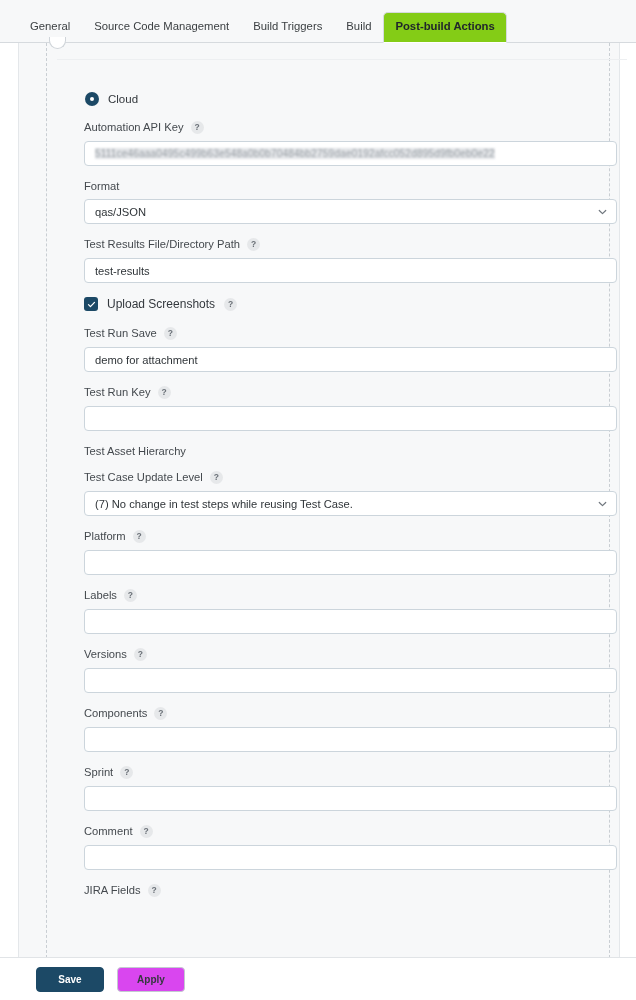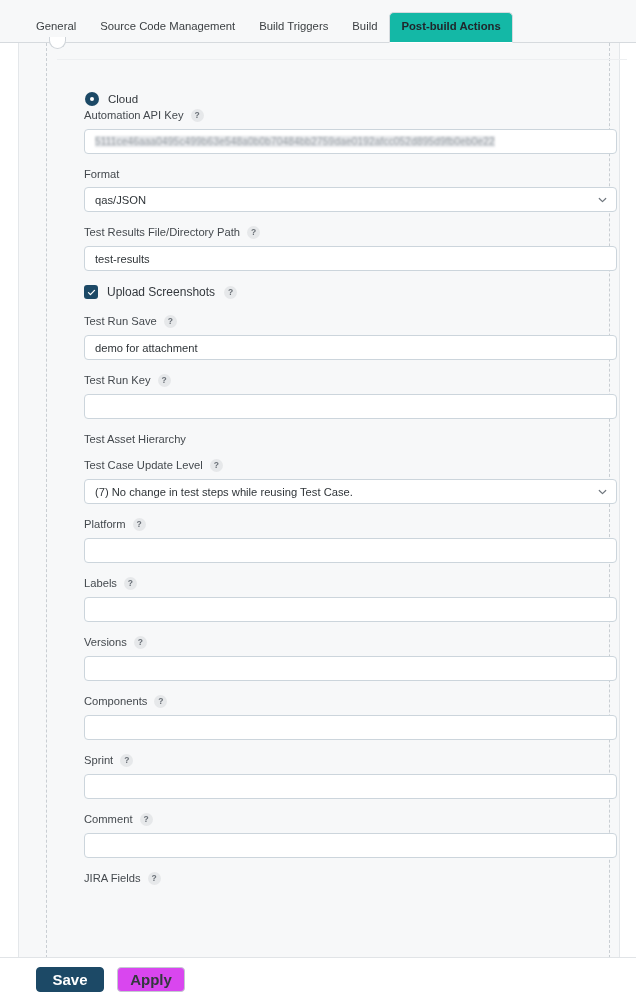--- a/index.html
+++ b/index.html
@@ -19,35 +19,35 @@
 
   
   .tabbar {
     position: absolute;
     left: 0; top: 0;
     width: 636px; height: 43px;
     background: #f7f8f9;
     border-bottom: 1px solid #d6dade;
     display: flex;
     align-items: flex-end;
-    padding-left: 24px;
+    padding-left: 18px;
   }
   .tab {
     font-size: 11.3px;
     color: #3c4043;
     padding: 7px 11px 8px 11px;
     margin-bottom: -1px;
     white-space: nowrap;
     border: 1px solid transparent;
     border-radius: 5px 5px 0 0;
     line-height: 1.2;
     cursor: pointer;
   }
   .tab.active {
-    background: #14b8a6;
+    background: #84cc16;
     border-color: #d6dade;
     border-bottom-color: #ffffff;
     font-weight: bold;
     color: #20262b;
   }
 
   
   .page {
     position: absolute;
     left: 0; top: 43px;
@@ -93,21 +93,21 @@
     position: absolute;
     left: 37px; top: 49px;
     width: 564px;
   }
 
   
   .radio-row {
     display: flex;
     align-items: center;
     gap: 9px;
-    margin-bottom: 3px;
+    margin-bottom: 15px;
     cursor: pointer;
     padding-left: 29px;
   }
   .radio {
     width: 14px; height: 14px;
     border-radius: 50%;
     background: #1c4966;
     display: flex;
     align-items: center;
     justify-content: center;
@@ -223,21 +223,21 @@
     border-top: 1px solid #e1e4e7;
     display: flex;
     align-items: center;
     padding-left: 36px;
     gap: 13px;
   }
   .btn {
     height: 25px;
     min-width: 68px;
     border-radius: 4px;
-    font-size: 15px;
+    font-size: 10px;
     font-weight: bold;
     display: inline-flex;
     align-items: center;
     justify-content: center;
     cursor: pointer;
     padding: 0 4px;
   }
   .btn.primary {
     background: #1c4966;
     color: #ffffff;

